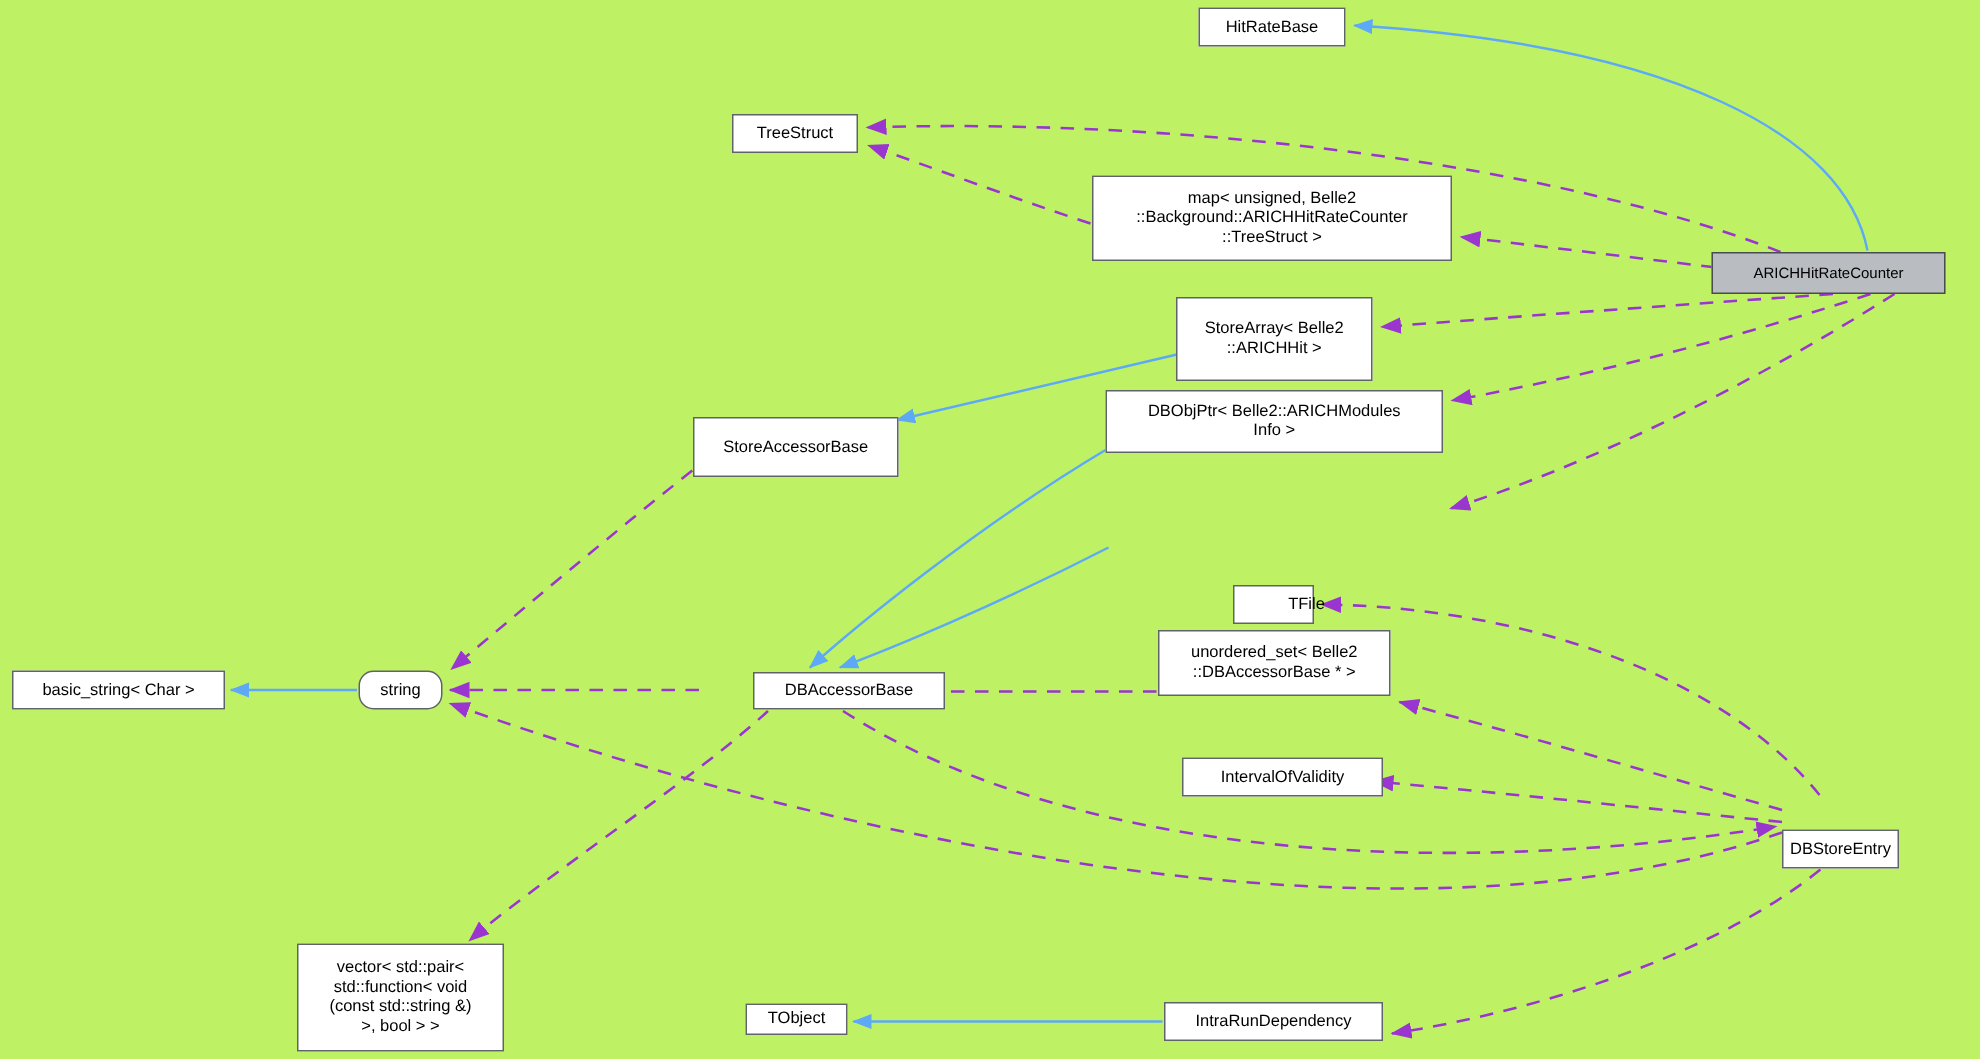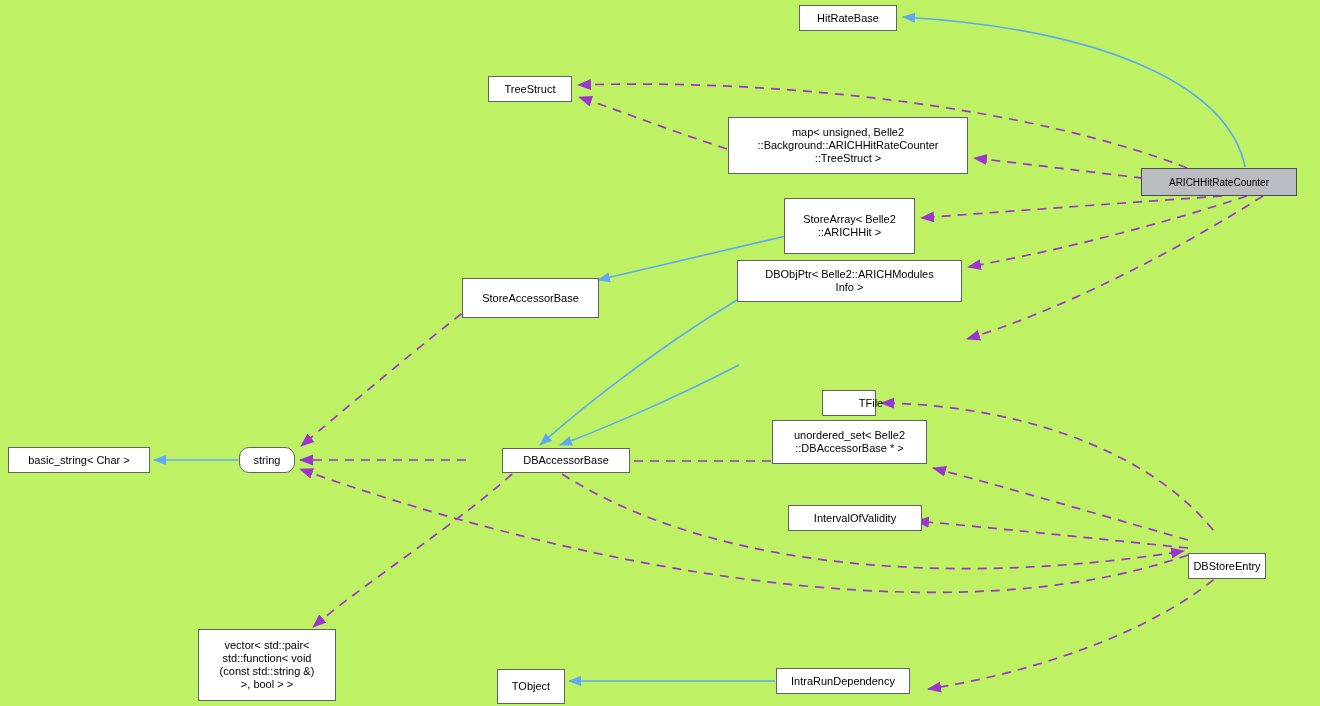--- a/index.html
+++ b/index.html
@@ -92,17 +92,17 @@
   <div class="node" style="left:239px;top:447px;width:56px;height:26px;border-radius:10px;">string</div>
   <div class="node" style="left:467px;top:448px;width:128px;height:25px;margin-left:35px;">DBAccessorBase</div>
   <div class="node" style="left:772px;top:420px;width:155px;height:44px;">unordered_set&lt; Belle2
 ::DBAccessorBase * &gt;</div>
   <div class="node" style="left:788px;top:505px;width:134px;height:26px;">IntervalOfValidity</div>
   <div class="node" style="left:1188px;top:531px;width:78px;height:26px;margin-top:22px;">DBStoreEntry</div>
   <div class="node" style="left:198px;top:629px;width:138px;height:72px;">vector&lt; std::pair&lt;
 std::function&lt; void
 (const std::string &amp;)
 &gt;, bool &gt; &gt;</div>
-  <div class="node" style="left:497px;top:669px;width:68px;height:35px;">TObject</div>
-  <div class="node" style="left:776px;top:668px;width:134px;height:26px;">IntraRunDependency</div>
+  <div class="node" style="left:497px;top:669px;width:68px;height:21px;">TObject</div>
+  <div class="node" style="left:776px;top:668px;width:146px;height:26px;">IntraRunDependency</div>
   <div class="node highlight" style="left:1141px;top:168px;width:156px;height:28px;font-size:10px;">ARICHHitRateCounter</div>
 
 </div>
 
 </body></html>

